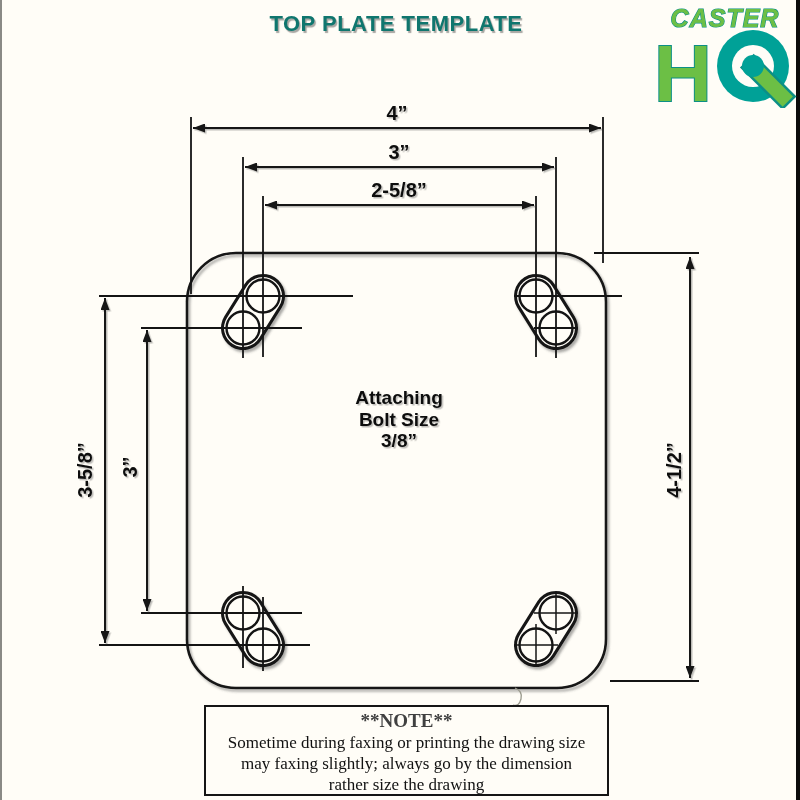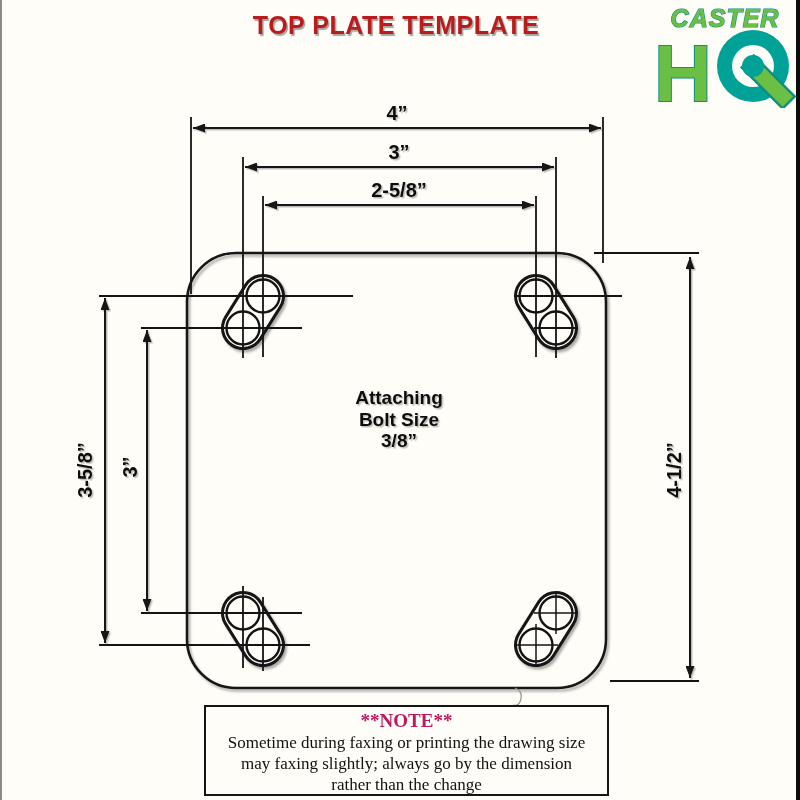--- a/index.html
+++ b/index.html
@@ -6,22 +6,22 @@
   body{
     width:800px;height:800px;position:relative;overflow:hidden;
     background:#fffdf7;
     font-family:"Liberation Sans", sans-serif;
   }
   .edge-left{position:absolute;left:0;top:0;width:2px;height:800px;background:#8a8a86;}
   .edge-right{position:absolute;right:0;top:0;width:4px;height:800px;background:#0c0c0c;}
 
   .title{
     position:absolute;left:120px;top:11px;width:552px;
-    text-align:center;font-size:25px;font-weight:bold;letter-spacing:.5px;
-    color:#b91c1c;text-shadow:1.5px 1.5px 1px rgba(0,0,0,.35);
+    text-align:center;font-size:22px;font-weight:bold;letter-spacing:.5px;
+    color:#0f766e;text-shadow:1.5px 1.5px 1px rgba(0,0,0,.35);
     white-space:nowrap;
   }
 
   svg.drawing{position:absolute;left:0;top:0;}
 
   
   .plate{fill:none;stroke:#141414;stroke-width:2.6;}
   .slot-outer{stroke:#141414;stroke-width:44;stroke-linecap:round;}
   .slot-inner{stroke:#fffdf7;stroke-width:38;stroke-linecap:round;}
   .hole{fill:none;stroke:#141414;stroke-width:2.4;}
@@ -169,17 +169,17 @@
   <g filter="url(#shLight)">
     <text class="platelabel" x="399" y="404">Attaching</text>
     <text class="platelabel" x="399" y="426">Bolt Size</text>
     <text class="platelabel" x="399" y="447" font-size="18">3/8”</text>
   </g>
 
   <path class="squiggle" d="M515,688 q8,3 6,11 q-2,8 -8,6"></path>
 </svg>
 
 <div class="note">
-  <div class="note-heading" style="color:#be185d">**NOTE**</div>
+  <div class="note-heading" style="color:#404040">**NOTE**</div>
   <div class="note-line">Sometime during faxing or printing the drawing size</div>
   <div class="note-line">may faxing slightly; always go by the dimension</div>
-  <div class="note-line">rather than the change</div>
+  <div class="note-line">rather size the drawing</div>
 </div>
 
 </body></html>

